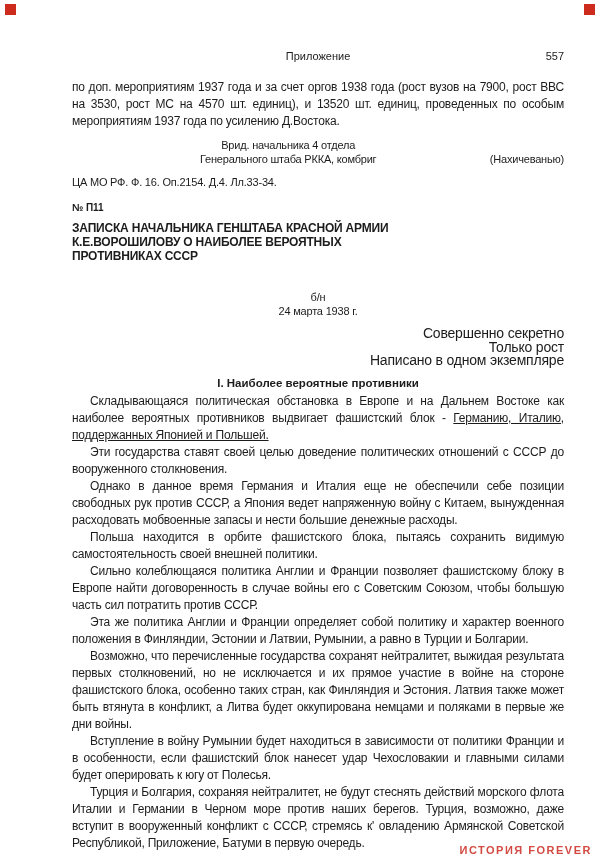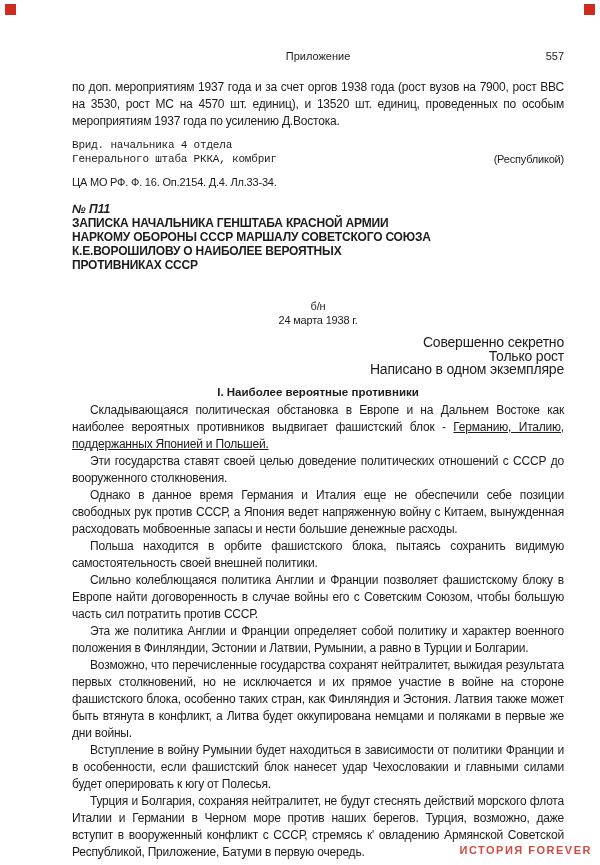--- a/index.html
+++ b/index.html
@@ -51,38 +51,37 @@
 
   .signature {
     display: flex;
     align-items: flex-end;
     font-size: 11px;
     line-height: 14px;
     letter-spacing: -0.2px;
     margin-bottom: 10px;
   }
   .signature-titles {
-    text-align: left;
-    font-family: Liberation Mono, monospace;
+    margin-left: 128px;
+    text-align: center;
   }
   .signature-name {
     margin-left: auto;
   }
 
   .archive-ref {
     font-size: 11px;
     letter-spacing: -0.2px;
     margin-bottom: 14px;
   }
 
   .doc-number {
     font-weight: bold;
-    font-size: 12px;
-    margin-bottom: 0;
-    font-style: italic;
+    font-size: 10px;
+    margin-bottom: 8px;
   }
 
   .doc-title {
     font-weight: bold;
     font-size: 12px;
     line-height: 14px;
     letter-spacing: -0.2px;
     margin-bottom: 27px;
   }
 
@@ -133,30 +132,29 @@
     <span class="page-number">557</span>
   </div>
 
   <p class="bodytext intro">по доп. мероприятиям 1937 года и за счет оргов 1938 года (рост вузов на 7900, рост ВВС на 3530, рост МС на 4570 шт. единиц), и 13520 шт. единиц, проведенных по особым мероприятиям 1937 года по усилению Д.Востока.</p>
 
   <div class="signature">
     <div class="signature-titles">
       <div>Врид. начальника 4 отдела</div>
       <div>Генерального штаба РККА, комбриг</div>
     </div>
-    <div class="signature-name">(Республикой)</div>
+    <div class="signature-name">(Нахичеванью)</div>
   </div>
 
   <div class="archive-ref">ЦА МО РФ. Ф. 16. Оп.2154. Д.4. Лл.33-34.</div>
 
   <div class="doc-number">№ П11</div>
 
   <div class="doc-title">
     <div>ЗАПИСКА НАЧАЛЬНИКА ГЕНШТАБА КРАСНОЙ АРМИИ</div>
-    <div>НАРКОМУ ОБОРОНЫ СССР МАРШАЛУ СОВЕТСКОГО СОЮЗА</div>
     <div>К.Е.ВОРОШИЛОВУ О НАИБОЛЕЕ ВЕРОЯТНЫХ</div>
     <div>ПРОТИВНИКАХ СССР</div>
   </div>
 
   <div class="doc-meta">
     <div>б/н</div>
     <div>24 марта 1938 г.</div>
   </div>
 
   <div class="classification">

